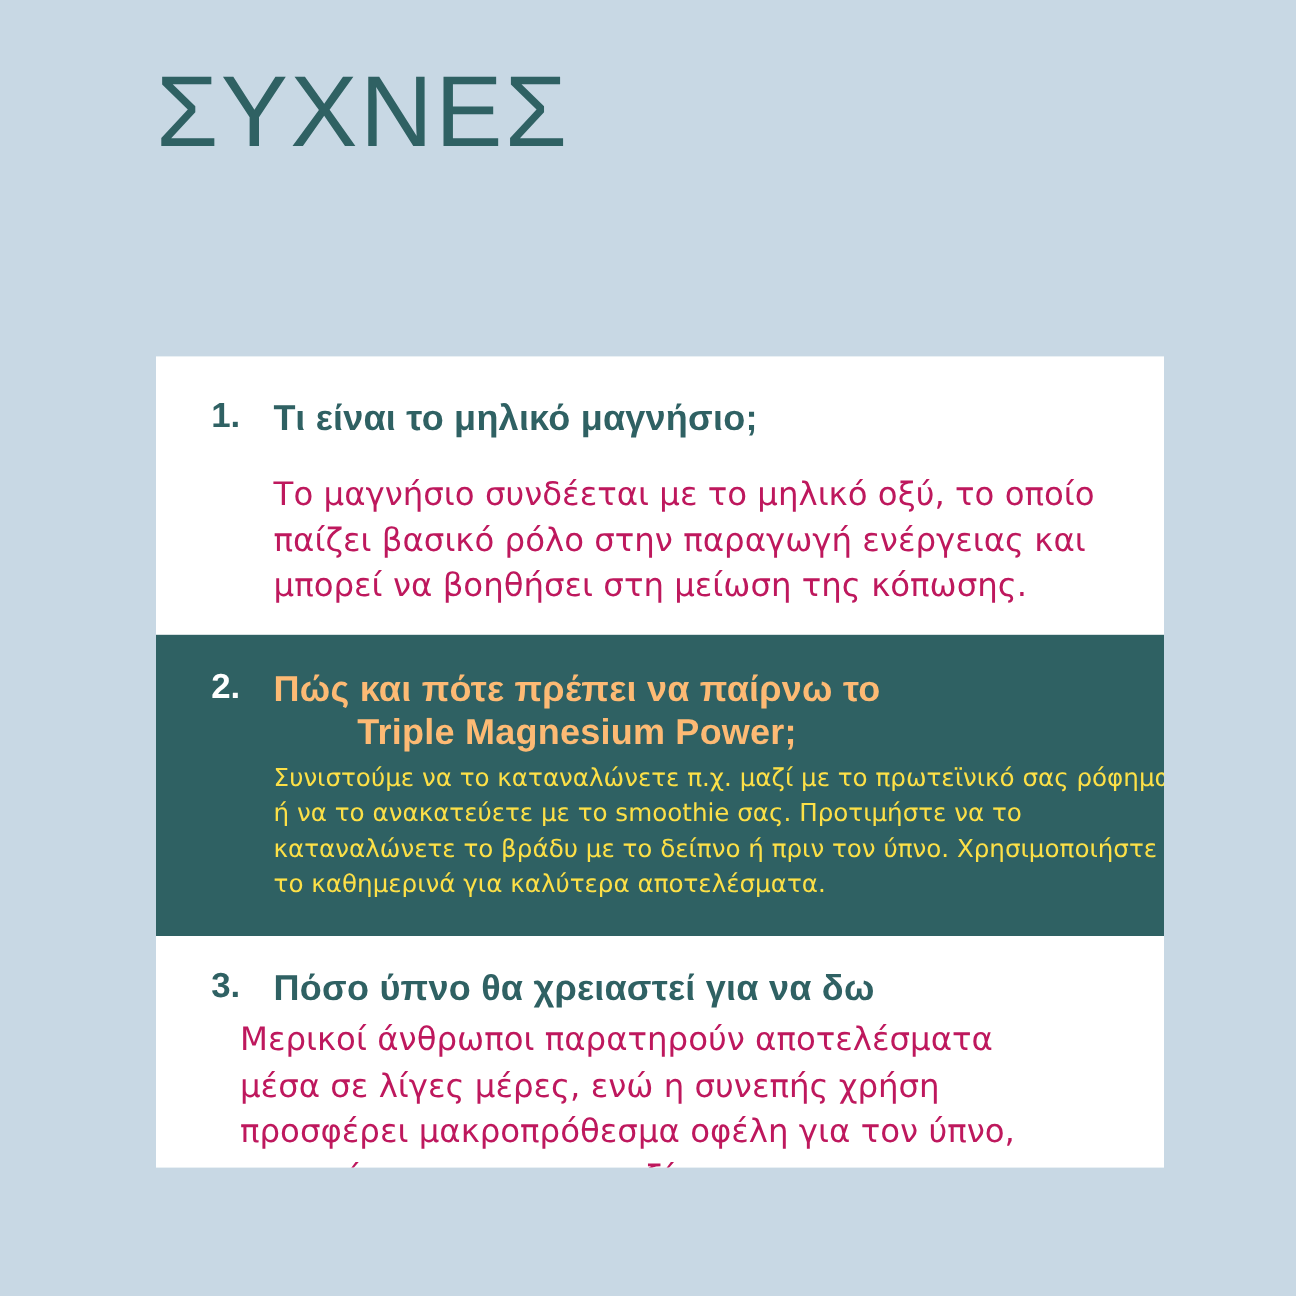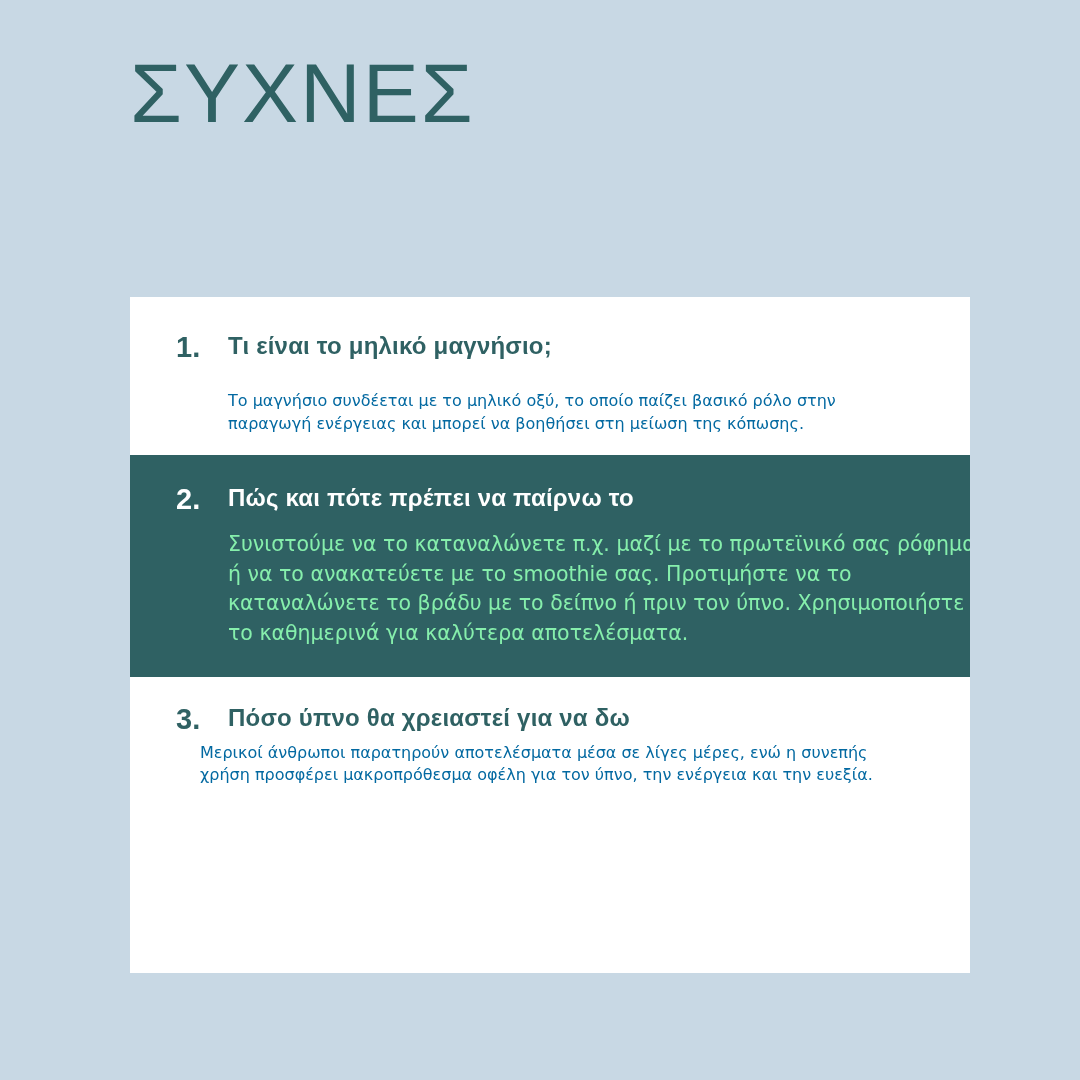--- a/index.html
+++ b/index.html
@@ -64,54 +64,54 @@
     flex: 0 0 auto;
     width: 52px;
     text-align: left;
     font-size: 29px;
     font-weight: 700;
     color: #2f6163;
     font-family: "Liberation Sans", "DejaVu Sans", sans-serif;
   }
 
   .q {
-    font-size: 24px;
+    font-size: 30px;
     font-weight: 700;
     color: #2f6163;
     line-height: 1.22;
     letter-spacing: 0.2px;
     font-family: "Liberation Sans", "DejaVu Sans", sans-serif;
   }
 
   .a {
-    font-size: 16px;
-    color: #0369a1;
+    font-size: 27px;
+    color: #be185d;
     line-height: 1.42;
     font-family: "DejaVu Sans", "Liberation Sans", sans-serif;
   }
 
   
   .item1 {
     padding: 34px 56px 20px 46px;
   }
   .item1 .a {
     margin: 26px 0 0 52px;
     width: 690px;
   }
 
   
   .item2 {
     background: #2f6163;
     padding: 28px 30px 28px 46px;
   }
   .item2 .num { color: #ffffff; }
-  .item2 .q   { color: #ffffff; text-align: center; }
+  .item2 .q   { color: #fdba74; text-align: center; }
   .item2 .a {
-    color: #86efac;
-    margin: 14px 0 0 52px;
+    color: #fde047;
+    margin: 4px 0 0 52px;
     width: 750px;
     font-size: 20.5px;
     line-height: 1.44;
   }
 
   
   .item3 {
     padding: 26px 56px 0 46px;
   }
   .item3 .a {
@@ -136,20 +136,21 @@
         <div class="q">Τι είναι το μηλικό μαγνήσιο;</div>
       </div>
       <div class="a">Το μαγνήσιο συνδέεται με το μηλικό οξύ, το οποίο παίζει βασικό ρόλο στην παραγωγή ενέργειας και μπορεί να βοηθήσει στη μείωση της κόπωσης.</div>
     </div>
 
     <div class="faq-item item2">
       <div class="faq-row">
         <div class="num">2.</div>
         <div>
           <div class="q">Πώς και πότε πρέπει να παίρνω το</div>
+          <div class="q">Triple Magnesium Power;</div>
         </div>
       </div>
       <div class="a">Συνιστούμε να το καταναλώνετε π.χ. μαζί με το πρωτεϊνικό σας ρόφημα ή να το ανακατεύετε με το smoothie σας. Προτιμήστε να το καταναλώνετε το βράδυ με το δείπνο ή πριν τον ύπνο. Χρησιμοποιήστε το καθημερινά για καλύτερα αποτελέσματα.</div>
     </div>
 
     <div class="faq-item item3">
       <div class="faq-row">
         <div class="num">3.</div>
         <div>
           <div class="q">Πόσο ύπνο θα χρειαστεί για να δω</div>

